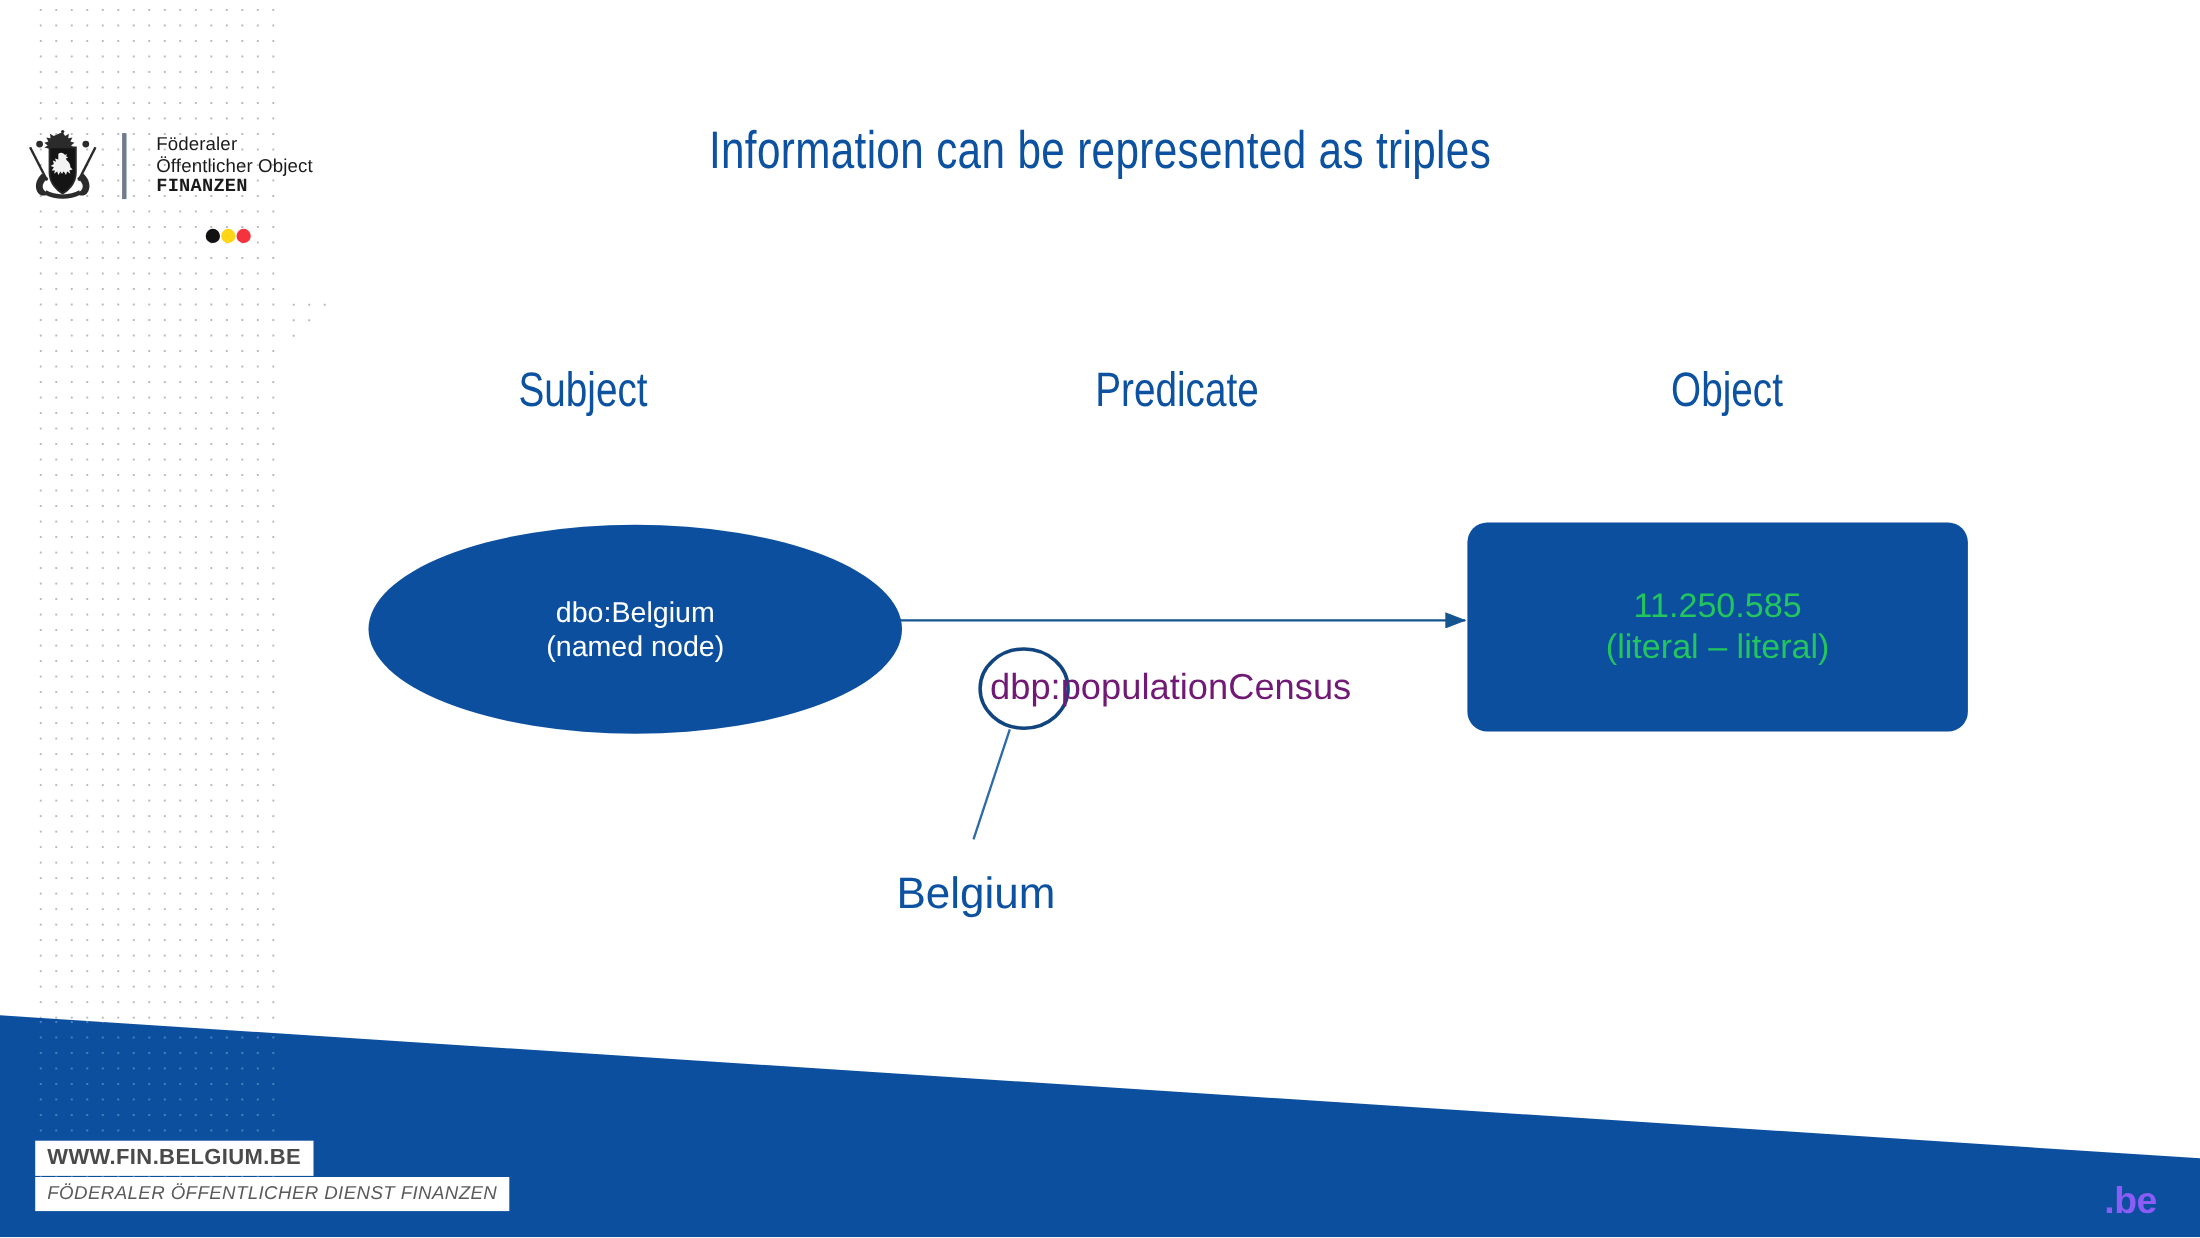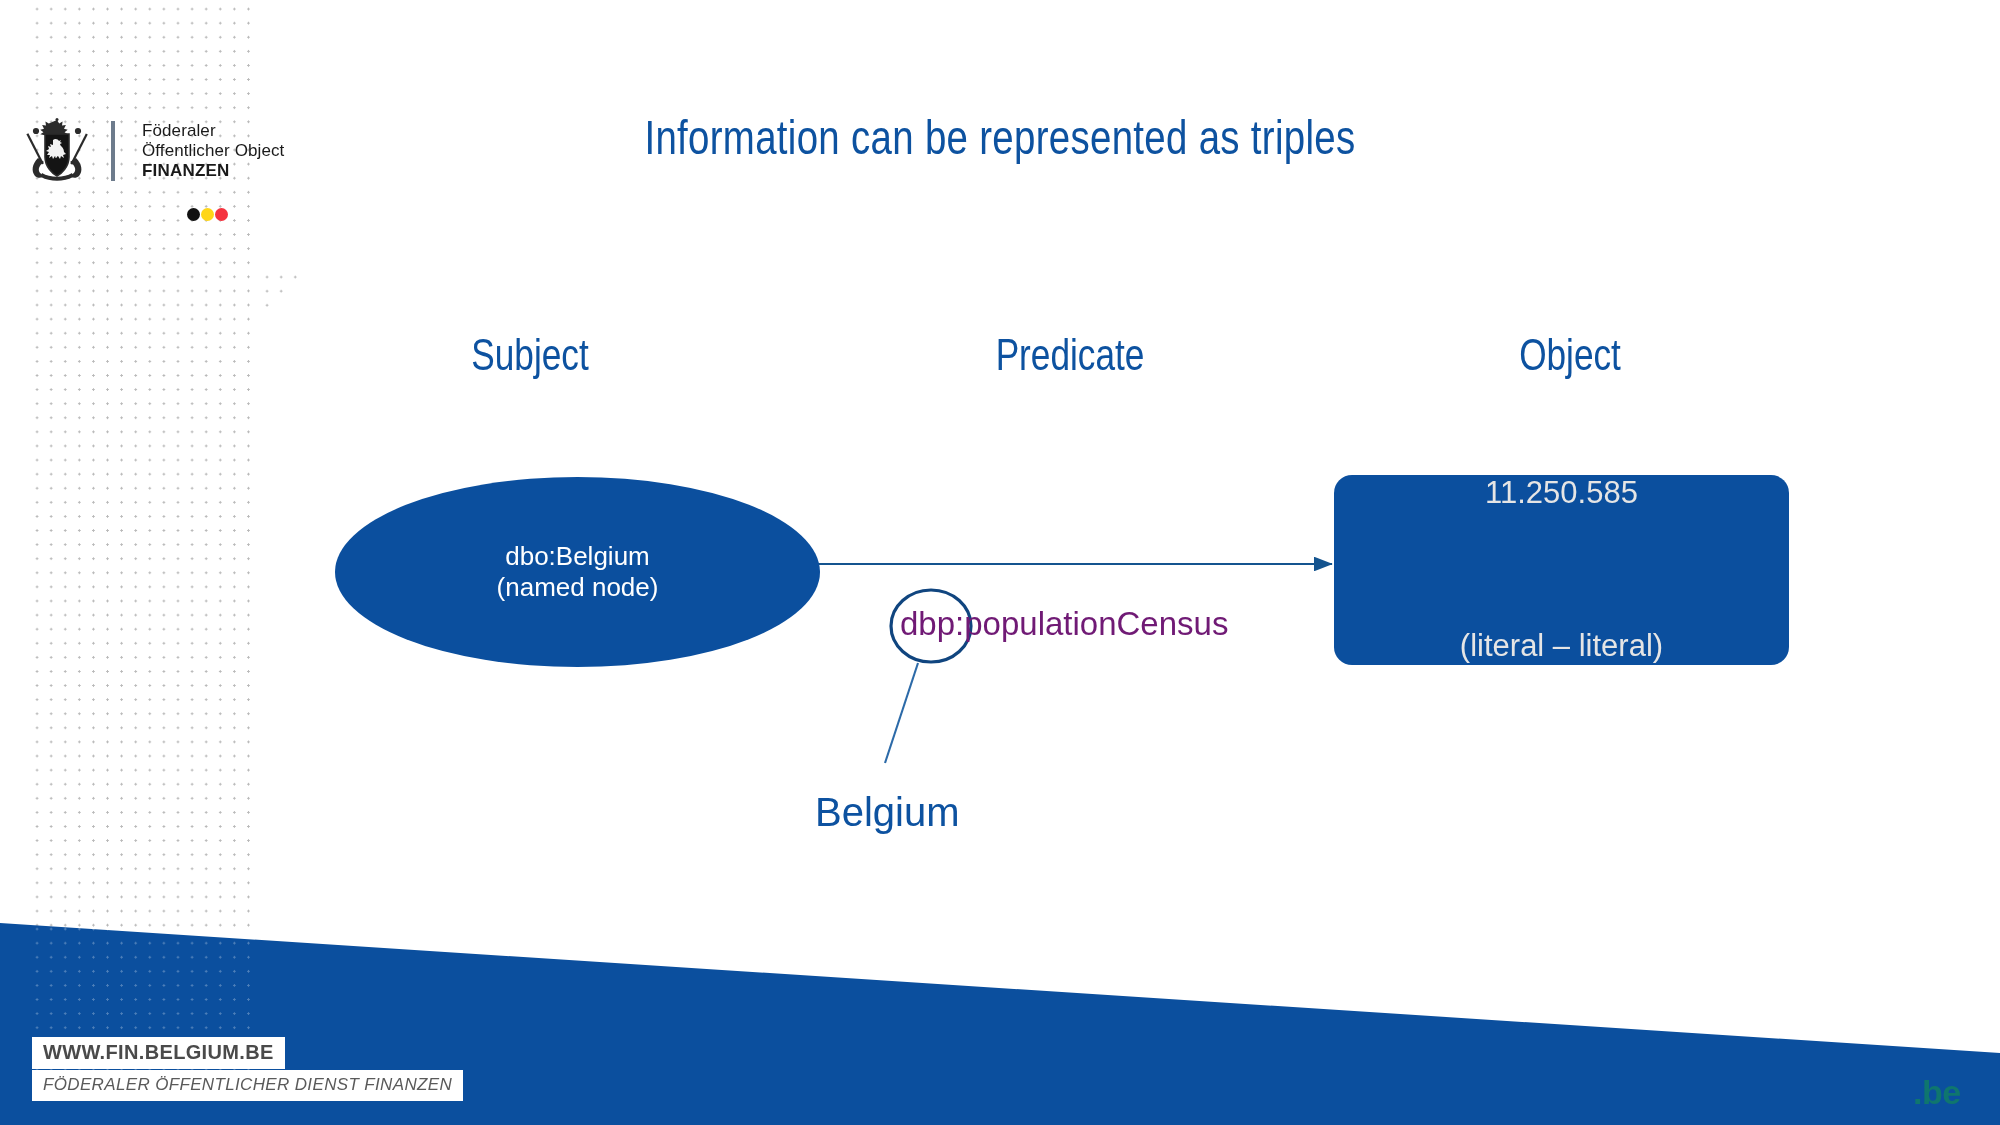--- a/index.html
+++ b/index.html
@@ -46,21 +46,21 @@
     position: absolute; left: 26px; top: 118px;
     display: flex; align-items: center; gap: 15px; z-index: 5;
   }
   #coat-of-arms { width: 62px; height: 66px; flex: 0 0 auto; }
   #logo-divider {
     width: 4px; height: 60px; background: #6d7b8c;
     margin: 0 12px 0 8px; flex: 0 0 auto;
   }
   #logo-text { display: flex; flex-direction: column; justify-content: center; line-height: 1.16; }
   #logo-text .ln { font-size: 17px; color: #1a1a1a; letter-spacing: .1px; }
-  #logo-text .ln.bold { font-weight: 700; letter-spacing: .2px; }
+  #logo-text .ln.bold { font-weight: 700; letter-spacing: .2px; font-family: Liberation Mono, monospace; }
 
   
   #slide-title {
     position: absolute; left: 0; top: 110px; width: 2000px;
     text-align: center;
     font-size: 48px;
     color: #0d52a0;
     font-stretch: condensed;
     transform: scaleX(0.80);
     transform-origin: 50% 50%;
@@ -94,22 +94,22 @@
   }
   #subject-node .line { font-size: 26px; line-height: 1.18; white-space: nowrap; }
 
   
   #object-node {
     position: absolute;
     left: 1334px; top: 475px; width: 455px; height: 190px;
     background: #0b4f9e;
     border-radius: 18px;
     display: flex; flex-direction: column;
-    align-items: center; justify-content: space-between;
-    color: #e5e5e5; z-index: 3;
+    align-items: center; justify-content: center;
+    color: #22c55e; z-index: 3;
   }
   #object-node .line { font-size: 31px; line-height: 1.18; white-space: nowrap; }
 
   
   #connector-layer {
     position: absolute; left: 0; top: 0; width: 2000px; height: 1125px;
     z-index: 2; pointer-events: none;
   }
 
   
@@ -140,21 +140,21 @@
   }
   #footer-dept-box {
     position: absolute; left: 32px; top: 1070px;
     background: #ffffff; padding: 5px 11px 6px 11px; z-index: 7; font-style: italic;
   }
   #footer-dept-box span {
     font-size: 17px; color: #5a5a5a; letter-spacing: .35px;
   }
   #be-logo {
     position: absolute; left: 1913px; top: 1073px;
-    font-size: 34px; font-weight: 700; color: #0f766e;
+    font-size: 34px; font-weight: 700; color: #8b5cf6;
     letter-spacing: -.5px; z-index: 7;
   }
 </style>
 </head>
 <body>
 
 <div id="slide">
 
   <div class="dotfield" id="dots-main"></div>
   <div class="dotfield" id="dots-tail"></div>

